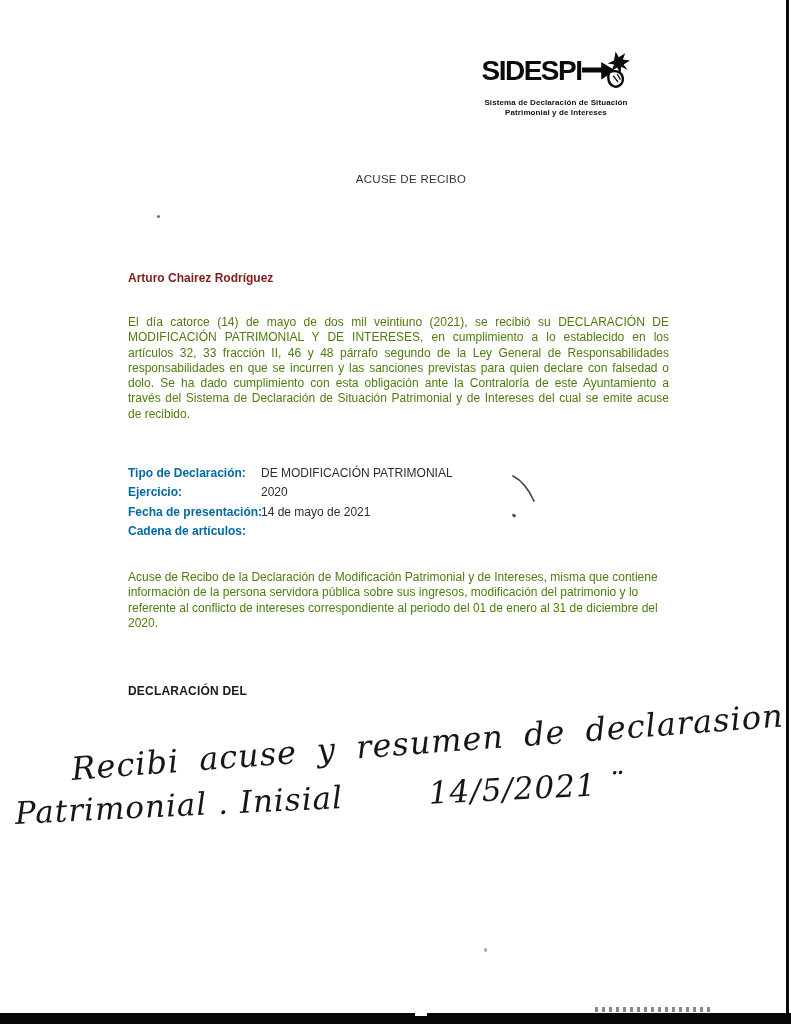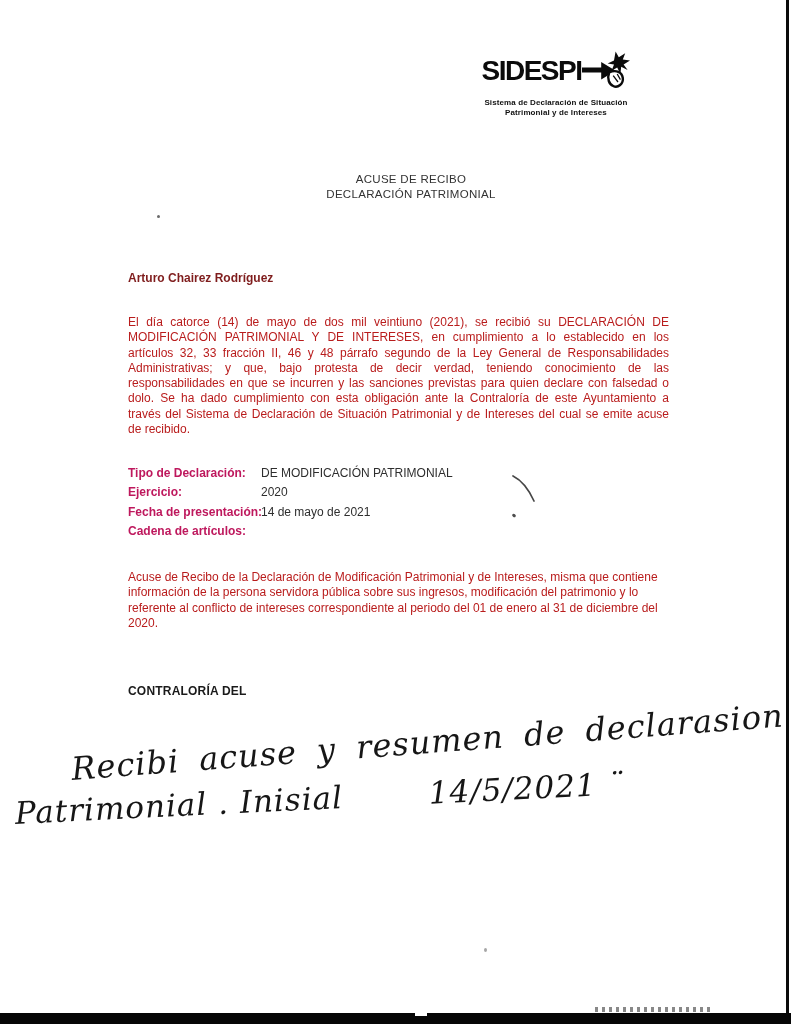--- a/index.html
+++ b/index.html
@@ -22,29 +22,29 @@
   .logo-sub{font-size:8px;font-weight:700;color:#111;line-height:9.5px;letter-spacing:0.1px;}
   
   .title{
     position:absolute;left:141px;top:172px;width:540px;
     text-align:center;font-size:11.5px;line-height:14.5px;
     font-weight:500;color:#333;letter-spacing:0.3px;
   }
   
   .recipient{position:absolute;left:128px;top:271px;font-size:12px;font-weight:700;color:#7f1d1d;}
   
-  .para{position:absolute;font-size:12px;line-height:15.3px;color:#b91c1c;}
+  .para{position:absolute;font-size:12px;line-height:15.3px;color:#4d7c0f;}
   .para1{left:128px;top:315px;width:541px;}
   .para1 .pline{text-align:justify;text-align-last:justify;}
   .para1 .pline.last{text-align-last:left;}
   .para2{left:128px;top:570px;width:556px;}
   
   .details{position:absolute;left:128px;top:464px;width:420px;font-size:12px;color:#2e2e2e;}
   .field-row{position:relative;height:19.3px;line-height:19.3px;white-space:nowrap;}
-  .flabel{position:absolute;left:0;font-weight:700;color:#be185d;}
+  .flabel{position:absolute;left:0;font-weight:700;color:#0369a1;}
   .fvalue{position:absolute;left:133px;}
   
   .authority{position:absolute;left:128px;top:684px;font-size:12px;font-weight:700;color:#1a1a1a;letter-spacing:0.2px;}
   
   .hw{
     position:absolute;font-family:"DejaVu Serif", serif;font-style:italic;
     color:#161616;white-space:nowrap;transform-origin:left top;
   }
   .hw1{left:70px;top:750px;font-size:32px;letter-spacing:1px;word-spacing:9px;transform:rotate(-4.3deg);}
   .hw2{left:14px;top:795px;font-size:31px;letter-spacing:1px;transform:rotate(-2.8deg);display:flex;gap:86px;}
@@ -79,30 +79,28 @@
           <path d="M39,32 l6,8 M44,30 l4,7" stroke="#0b0b0b" stroke-width="1.6" fill="none"></path>
         </svg>
       </span>
     </div>
     <div class="logo-sub">Sistema de Declaración de Situación</div>
     <div class="logo-sub">Patrimonial y de Intereses</div>
   </div>
 
   <div class="title">
     <div>ACUSE DE RECIBO</div>
-    <div>DECLARACIÓN PATRIMONIAL</div>
   </div>
 
   <div class="recipient">Arturo Chairez Rodríguez</div>
 
   <div class="para para1">
     <div class="pline">El día catorce (14) de mayo de dos mil veintiuno (2021), se recibió su DECLARACIÓN DE</div>
     <div class="pline">MODIFICACIÓN PATRIMONIAL Y DE INTERESES, en cumplimiento a lo establecido en los</div>
     <div class="pline">artículos 32, 33 fracción II, 46 y 48 párrafo segundo de la Ley General de Responsabilidades</div>
-    <div class="pline">Administrativas; y que, bajo protesta de decir verdad, teniendo conocimiento de las</div>
     <div class="pline">responsabilidades en que se incurren y las sanciones previstas para quien declare con falsedad o</div>
     <div class="pline">dolo. Se ha dado cumplimiento con esta obligación ante la Contraloría de este Ayuntamiento a</div>
     <div class="pline">través del Sistema de Declaración de Situación Patrimonial y de Intereses del cual se emite acuse</div>
     <div class="pline last">de recibido.</div>
   </div>
 
   <div class="details">
     <div class="field-row">
       <span class="flabel">Tipo de Declaración:</span>
       <span class="fvalue">DE MODIFICACIÓN PATRIMONIAL</span>
@@ -125,21 +123,21 @@
     <path d="M7,6 C17,11 23,20 28,31" stroke="#474747" stroke-width="1.7" fill="none" stroke-linecap="round"></path>
   </svg>
 
   <div class="para para2">
     <div>Acuse de Recibo de la Declaración de Modificación Patrimonial y de Intereses, misma que contiene</div>
     <div>información de la persona servidora pública sobre sus ingresos, modificación del patrimonio y lo</div>
     <div>referente al conflicto de intereses correspondiente al periodo del 01 de enero al 31 de diciembre del</div>
     <div>2020.</div>
   </div>
 
-  <div class="authority">CONTRALORÍA DEL</div>
+  <div class="authority">DECLARACIÓN DEL</div>
 
   <div class="hw hw1">Recibi acuse y resumen de declarasion</div>
   <div class="hw hw2">
     <span>Patrimonial . Inisial</span>
     <span>14/5/2021 ¨</span>
   </div>
 
   <div class="speck speck-a"></div>
   <div class="speck speck-b"></div>
   <div class="speck speck-c"></div>

